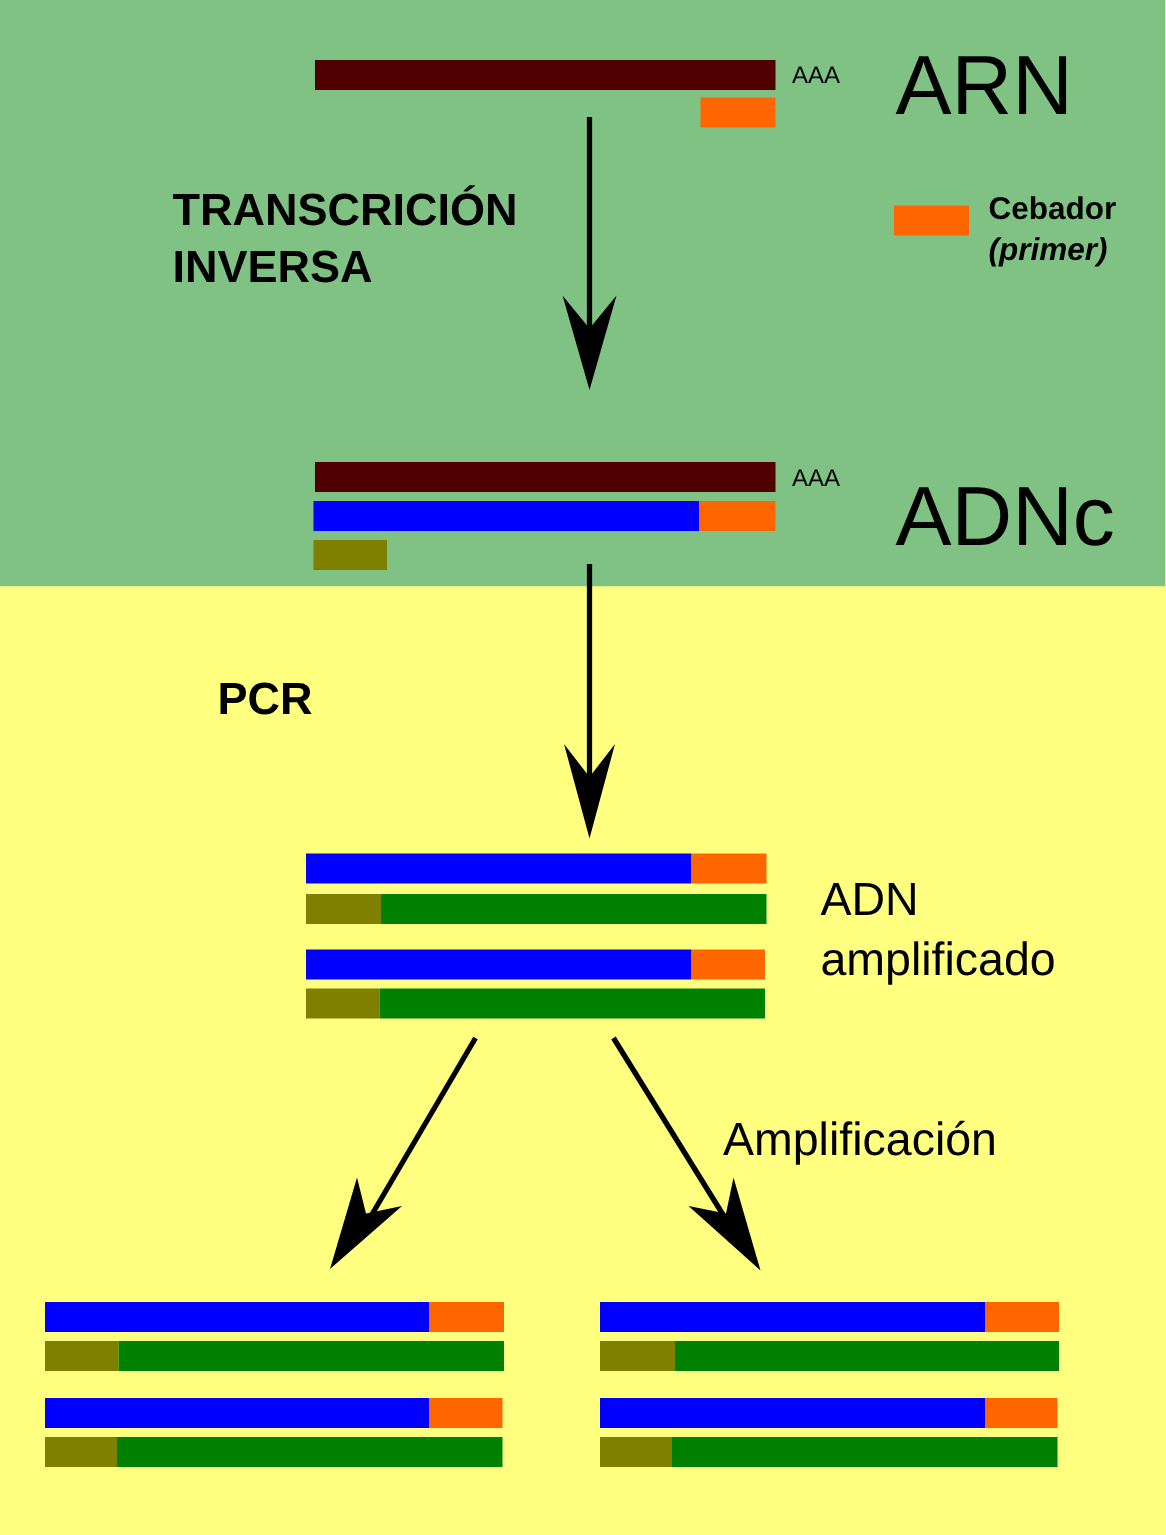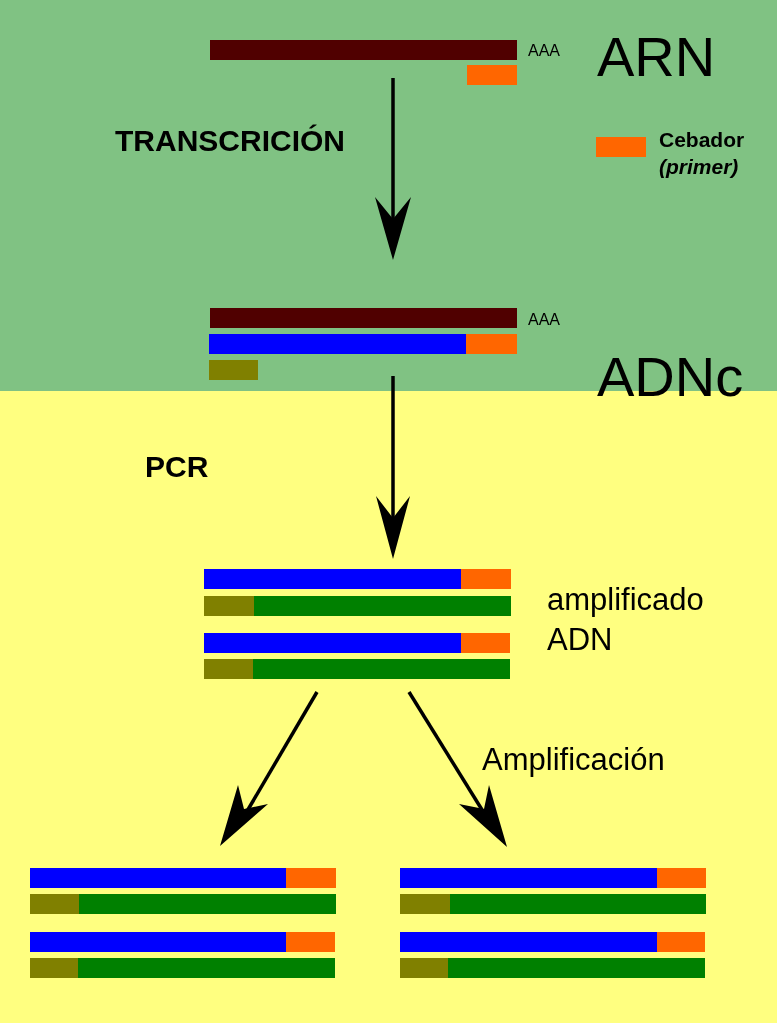--- a/index.html
+++ b/index.html
@@ -33,20 +33,21 @@
   <div class="seg rna" style="width:100%;"></div>
 </div>
 <div class="strand" style="left:467px; top:65px; width:50px;">
   <div class="seg primer" style="width:100%;"></div>
 </div>
 <span class="lbl small" style="left:528px; top:42px;">AAA</span>
 <span class="lbl big" style="left:597px; top:24px;">ARN</span>
 
 <div class="lbl step" style="left:115px; top:107px;margin-top:15px;">
   <div>TRANSCRICIÓN</div>
+  <div>INVERSA</div>
 </div>
 
 <div>
   <div class="seg primer" style="position:absolute; left:596px; top:137px; width:50px; height:20px;"></div>
   <div class="lbl legend-txt" style="left:659px; top:126px;font-weight:bold;">
     <div>Cebador</div>
     <div><i>(primer)</i></div>
   </div>
 </div>
 
@@ -54,21 +55,21 @@
   <div class="seg rna" style="width:100%;"></div>
 </div>
 <div class="strand" style="left:209px; top:334px; width:308px;">
   <div class="seg cdna" style="width:257px;"></div>
   <div class="seg primer" style="width:51px;"></div>
 </div>
 <div class="strand" style="left:209px; top:360px; width:49px;">
   <div class="seg primer2" style="width:100%;"></div>
 </div>
 <span class="lbl small" style="left:528px; top:311px;">AAA</span>
-<span class="lbl big" style="left:597px; top:344px;">ADNc</span>
+<span class="lbl big" style="left:597px; top:311px;">ADNc</span>
 
 <span class="lbl step" style="left:145px; top:448px;">PCR</span>
 
 <div>
   <div class="strand" style="left:204px; top:569px; width:307px;">
     <div class="seg cdna" style="width:257px;"></div>
     <div class="seg primer" style="width:50px;"></div>
   </div>
   <div class="strand" style="left:204px; top:596px; width:307px;">
     <div class="seg primer2" style="width:50px;"></div>
@@ -77,22 +78,22 @@
   <div class="strand" style="left:204px; top:633px; width:306px;">
     <div class="seg cdna" style="width:257px;"></div>
     <div class="seg primer" style="width:49px;"></div>
   </div>
   <div class="strand" style="left:204px; top:659px; width:306px;">
     <div class="seg primer2" style="width:49px;"></div>
     <div class="seg comp" style="width:257px;"></div>
   </div>
 </div>
 <div class="lbl med" style="left:547px; top:580px;">
+  <div>ADN</div>
   <div>amplificado</div>
-  <div>ADN</div>
 </div>
 
 <span class="lbl med" style="left:482px; top:740px;">Amplificación</span>
 
 <div>
   <div class="strand" style="left:30px; top:868px; width:306px;">
     <div class="seg cdna" style="width:256px;"></div>
     <div class="seg primer" style="width:50px;"></div>
   </div>
   <div class="strand" style="left:30px; top:894px; width:306px;">

